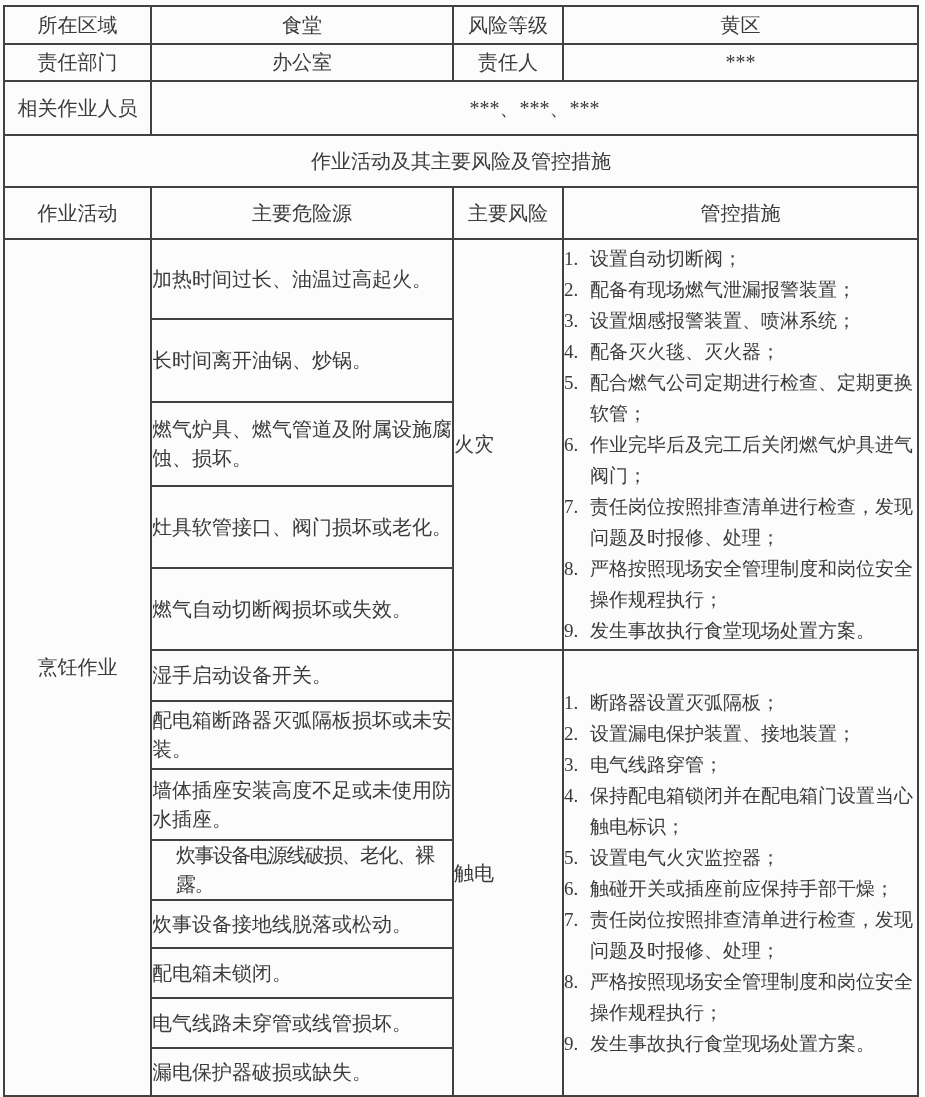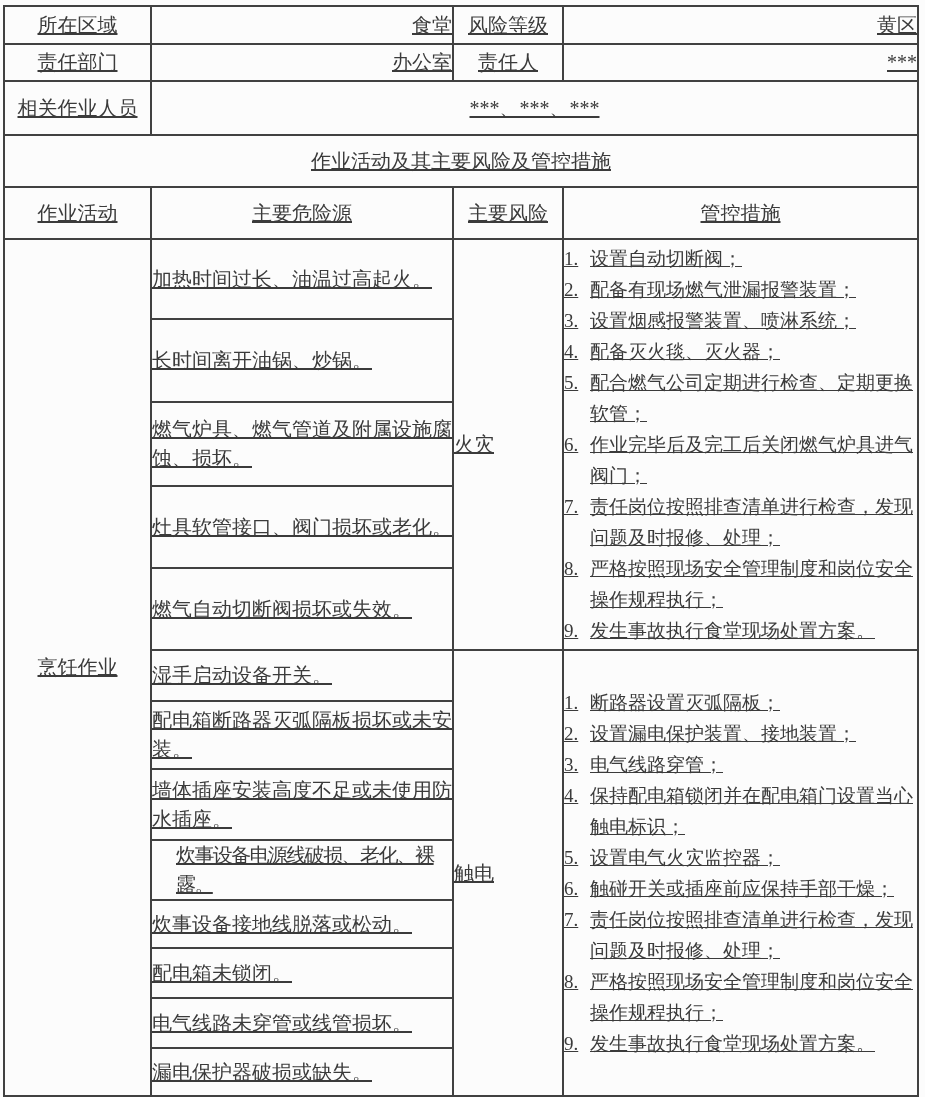--- a/index.html
+++ b/index.html
@@ -16,21 +16,20 @@
     width:914px;
     border-collapse:collapse;
     table-layout:fixed;
   }
   table.doc td{
     border:2px solid #414141;
     padding:0;
     vertical-align:middle;
     font-size:20px;
     overflow:hidden;
-    text-decoration:underline;
   }
   
   tr.rA{height:38px}
   tr.rB{height:37px}
   tr.rC{height:54px}
   tr.rD{height:52px}
   tr.rE{height:52px}
   tr.f1{height:80px}
   tr.f2{height:83px}
   tr.f3{height:84px}
@@ -40,27 +39,28 @@
   tr.e2{height:68px}
   tr.e3{height:71px}
   tr.e4{height:43px}
   tr.e5{height:48px}
   tr.e6{height:50px}
   tr.e7{height:50px}
   tr.e8{height:48px}
   tr.rG{height:59px}
 
   td.lbl{text-align:center;}
-  td.val{text-align:right;padding-left:10px;padding-right:4px;}
+  td.val{text-align:center;padding-left:10px;padding-right:4px;}
   td.center{text-align:center;}
   td.hazard{
     text-align:left;
     font-size:19px;
     line-height:29px;
     padding:6px 8px;
+    border-radius:20px;
   }
   td.hazard.compress{letter-spacing:-1.6px;padding-left:24px;}
   td.risk{}
   td.activity{text-align:center;}
   td.measures{vertical-align:middle;padding:8px 4px 8px 12px;}
   .m-item{
     display:flex;
     align-items:flex-start;
     font-size:19px;
     line-height:31px;

